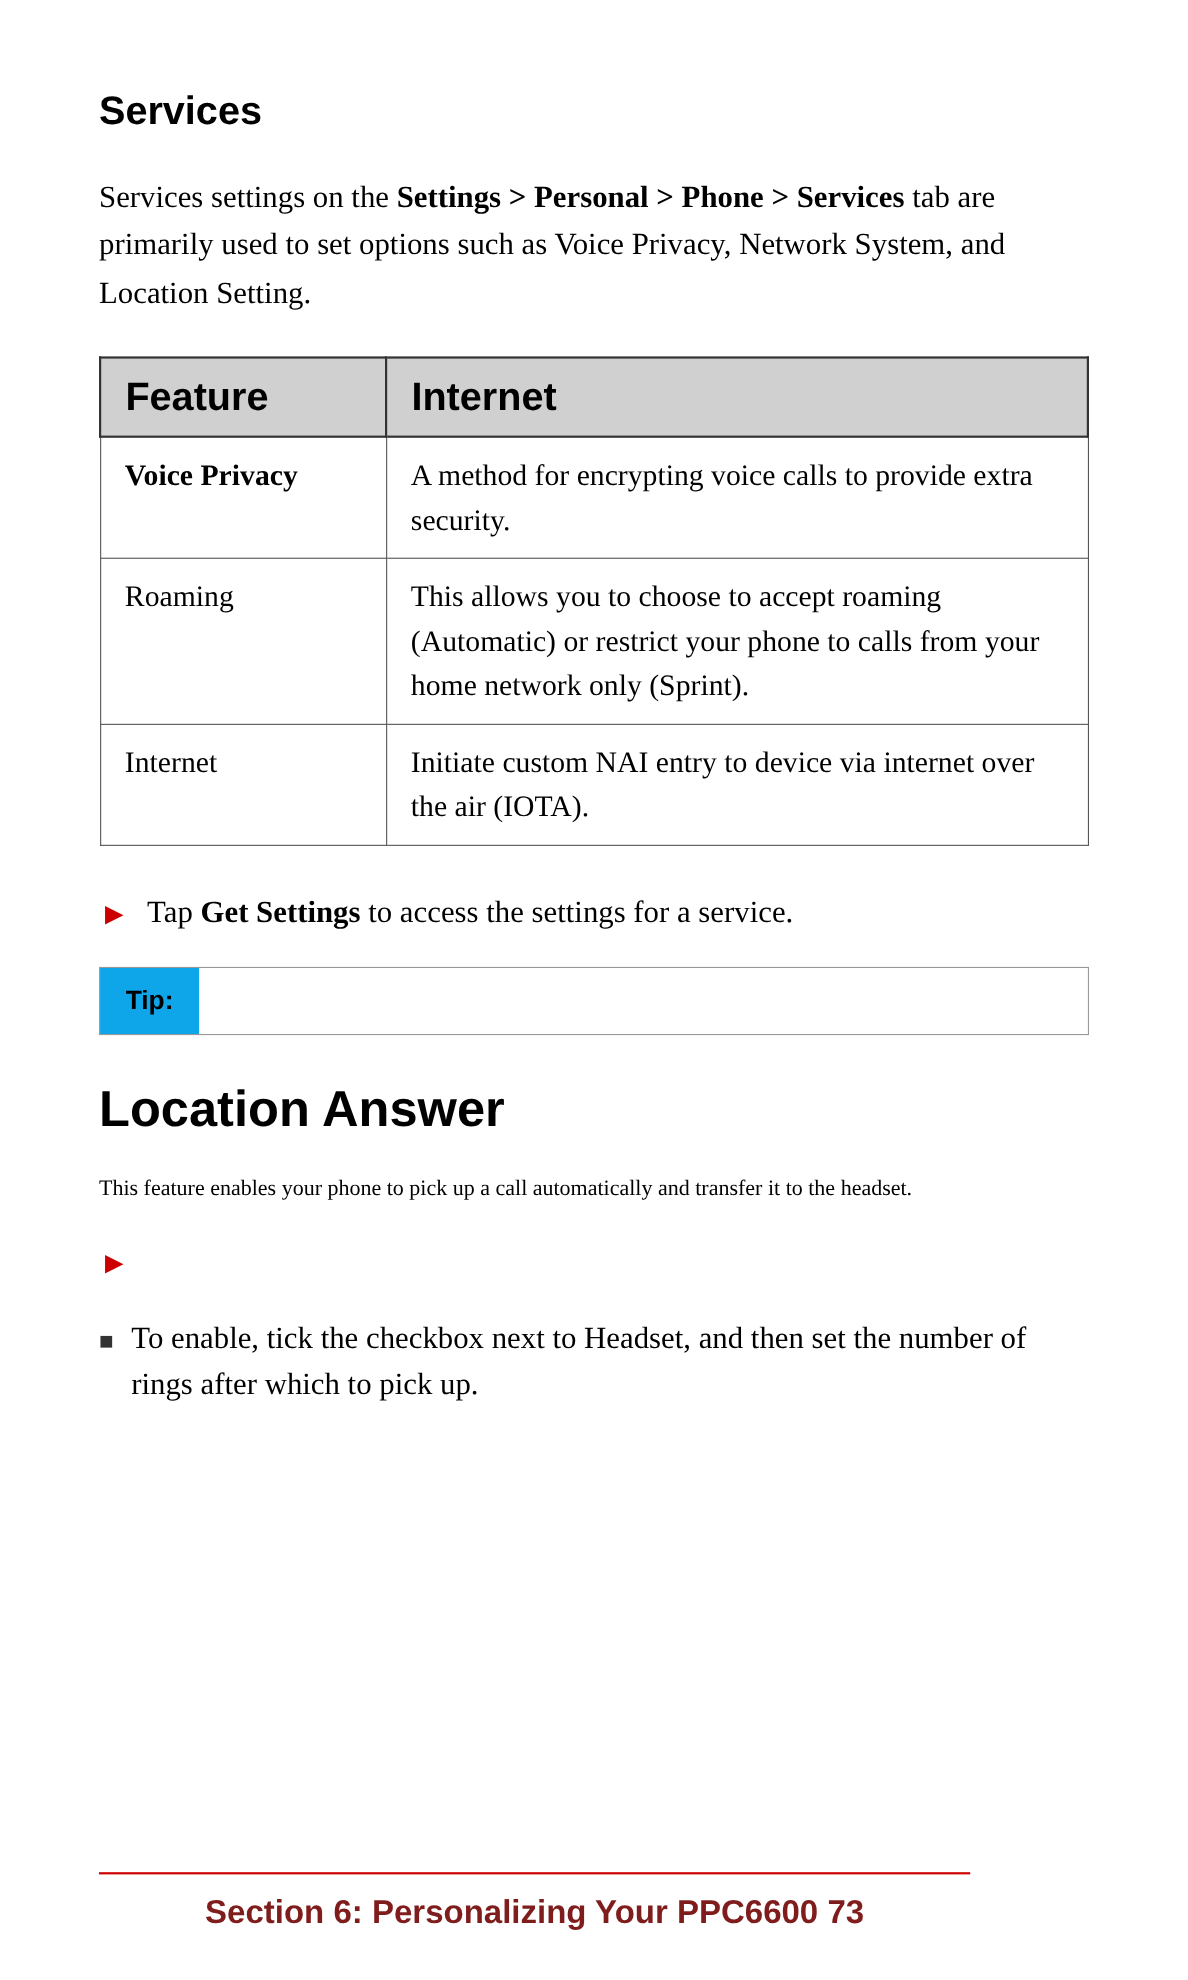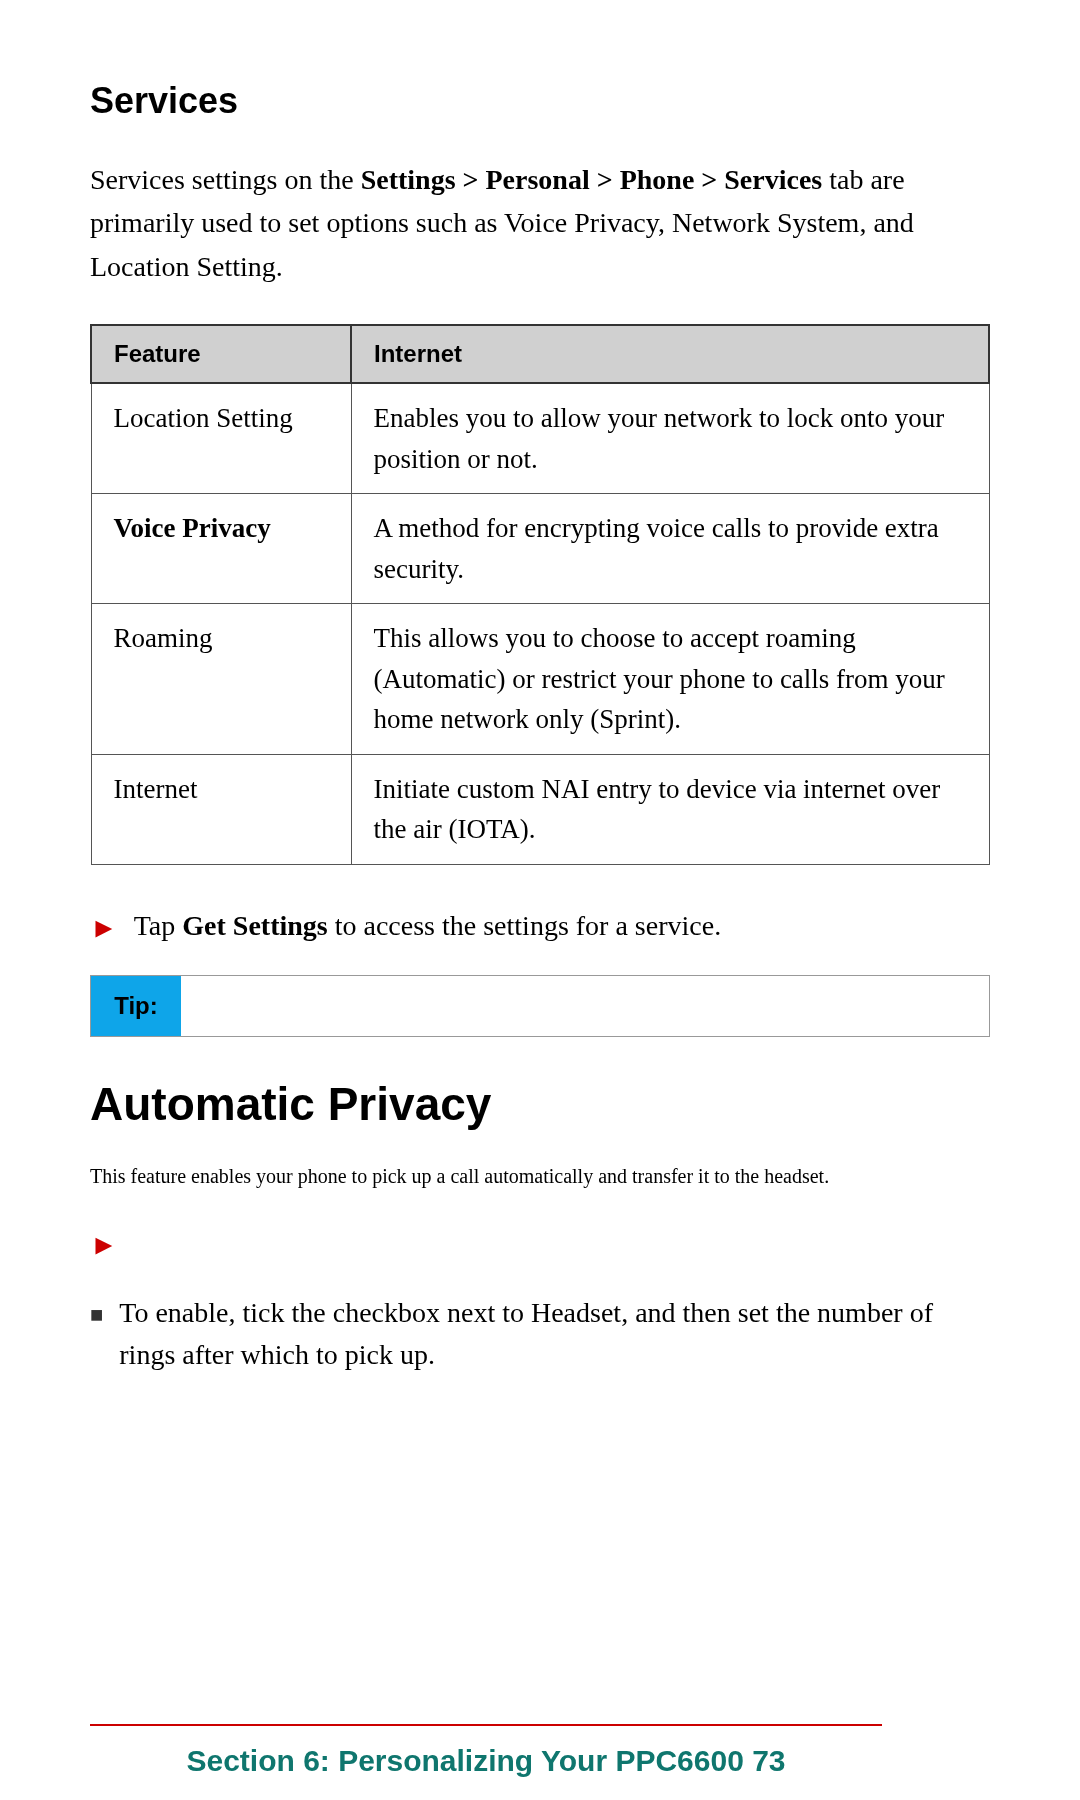--- a/index.html
+++ b/index.html
@@ -42,21 +42,21 @@
       margin-bottom: 40px;
       font-size: 27px;
     }
 
     .features-table th {
       background: #d0d0d0;
       border: 2px solid #333;
       padding: 14px 22px;
       font-weight: bold;
       font-family: Arial, Helvetica, sans-serif;
-      font-size: 24px;
+      font-size: 36px;
       text-align: left;
     }
 
     .features-table td {
       border: 1.5px solid #555;
       padding: 14px 22px;
       vertical-align: top;
       line-height: 1.5;
     }
 
@@ -141,25 +141,25 @@
       margin-bottom: 30px;
     }
 
     
     .page-footer {
       position: fixed;
       bottom: 0;
       left: 0;
       width: 972px;
       text-align: center;
-      padding: 24px 0 22px 0;
+      padding: 24px 0 44px 0;
       font-family: Arial, Helvetica, sans-serif;
       font-size: 30px;
       font-weight: bold;
-      color: #0f766e;
+      color: #7f1d1d;
       border-top: none;
       background: #ffffff;
     }
 
     .footer-inner {
       border-top: 2px solid #cc0000;
       padding-top: 18px;
       margin: 0 90px;
     }
   </style>
@@ -174,24 +174,20 @@
 </p>
 
 <table class="features-table">
   <thead>
     <tr>
       <th>Feature</th>
       <th>Internet</th>
     </tr>
   </thead>
   <tbody id="table-body">
-  <tr>
-        <td>Location Setting</td>
-        <td>Enables you to allow your network to lock onto your position or not.</td>
-      </tr>
       <tr>
         <td class="bold-feature">Voice Privacy</td>
         <td>A method for encrypting voice calls to provide extra security.</td>
       </tr>
       <tr>
         <td>Roaming</td>
         <td>This allows you to choose to accept roaming (Automatic) or restrict your phone to calls from your home network only (Sprint).</td>
       </tr>
       <tr>
         <td>Internet</td>
@@ -204,21 +200,21 @@
   <span class="bullet-arrow">►</span>
   <span>
     Tap <strong>Get Settings</strong> to access the settings for a service.
   </span>
 </div>
 
 <div class="tip-box">
   <div class="tip-label">Tip:</div>
 </div>
 
-<h2 class="section-heading">Automatic Privacy</h2>
+<h2 class="section-heading">Location Answer</h2>
 
 <p class="body-text">This feature enables your phone to pick up a call automatically and transfer it to the headset.</p>
 
 <div class="bullet-item">
   <span class="bullet-arrow">►</span>
 </div>
 
 <div class="bullet-item">
   <span class="bullet-square">■</span>
   <span>To enable, tick the checkbox next to Headset, and then set the number of rings after which to pick up.</span>

